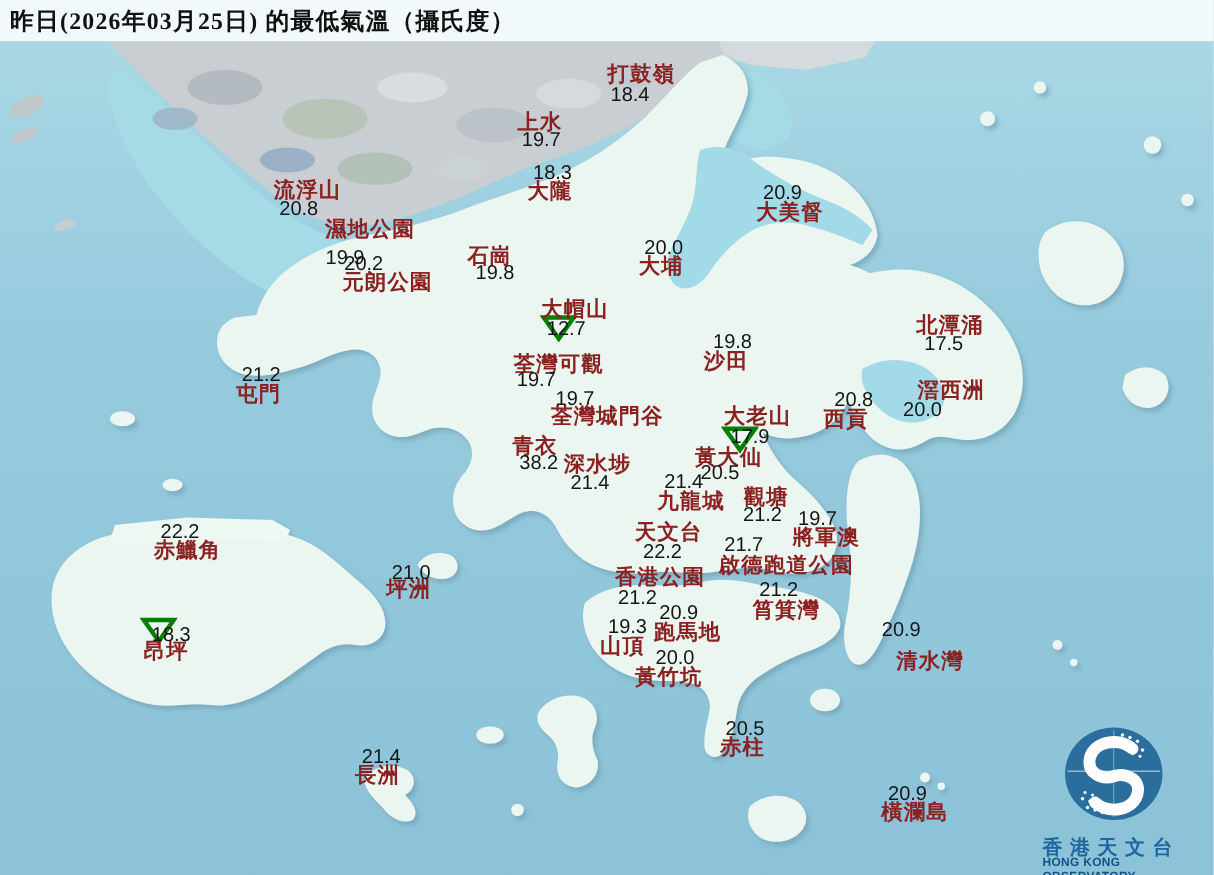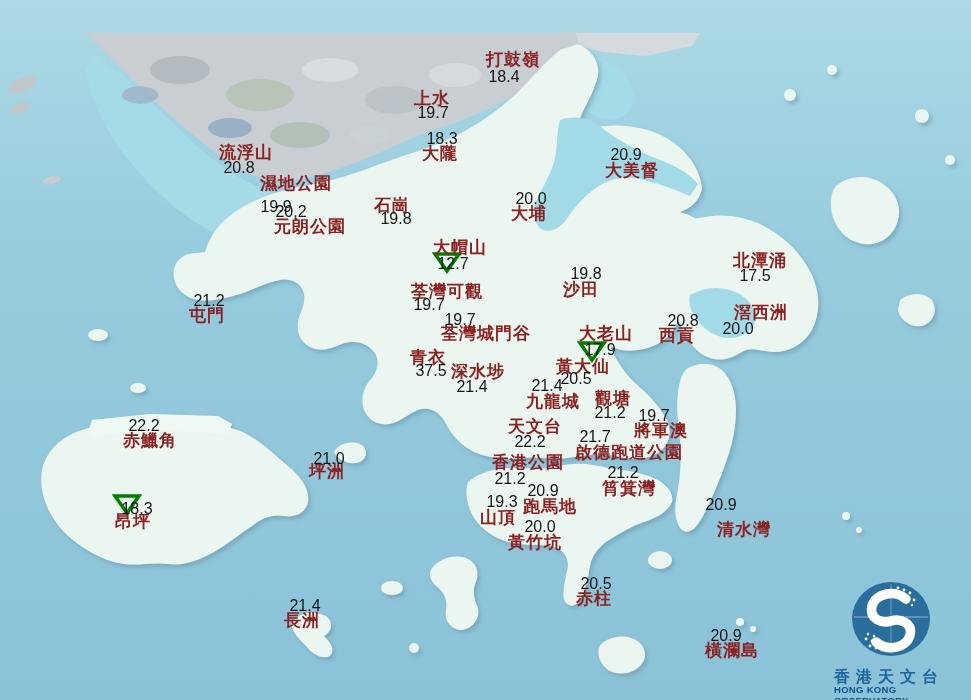--- a/index.html
+++ b/index.html
@@ -151,21 +151,21 @@
       <div class="st-name" style="left: 745px; top: 312px; margin-left: 16px;">滘西洲</div>
       <div class="st-value" style="left: 738px; top: 329px;">20.0</div>
       <div class="st-name" style="left: 677px; top: 335px;">西貢</div>
       <div class="st-value" style="left: 683px; top: 321px;">20.8</div>
       <div class="st-marker" style="left: 592px; top: 351px;"><svg width="30" height="24" viewBox="0 0 30 24">
           <polygon points="3,4 27,4 15,21" fill="none" stroke="#008000" stroke-width="3.5"></polygon>
         </svg></div>
       <div class="st-name" style="left: 606px; top: 333px;">大老山</div>
       <div class="st-value" style="left: 600px; top: 350px;">17.9</div>
       <div class="st-name" style="left: 428px; top: 357px;">青衣</div>
-      <div class="st-value" style="left: 431px; top: 371px;">37.5</div>
+      <div class="st-value" style="left: 431px; top: 371px;">38.2</div>
       <div class="st-name" style="left: 583px; top: 366px;">黃大仙</div>
       <div class="st-value" style="left: 576px; top: 379px;">20.5</div>
       <div class="st-name" style="left: 478px; top: 371px;">深水埗</div>
       <div class="st-value" style="left: 472px; top: 387px;">21.4</div>
       <div class="st-name" style="left: 553px; top: 401px;">九龍城</div>
       <div class="st-value" style="left: 547px; top: 386px;">21.4</div>
       <div class="st-name" style="left: 613px; top: 398px;">觀塘</div>
       <div class="st-value" style="left: 610px; top: 413px;">21.2</div>
       <div class="st-name" style="left: 661px; top: 430px; text-align: center;">將軍澳</div>
       <div class="st-value" style="left: 654px; top: 416px;">19.7</div>
@@ -195,20 +195,23 @@
       <div class="st-name" style="left: 535px; top: 542px;">黃竹坑</div>
       <div class="st-value" style="left: 540px; top: 527px;">20.0</div>
       <div class="st-name" style="left: 594px; top: 598px;">赤柱</div>
       <div class="st-value" style="left: 596px; top: 584px;">20.5</div>
       <div class="st-name" style="left: 302px; top: 620px;">長洲</div>
       <div class="st-value" style="left: 305px; top: 606px;">21.4</div>
       <div class="st-name" style="left: 732px; top: 650px;">橫瀾島</div>
       <div class="st-value" style="left: 726px; top: 636px;">20.9</div>
     </div>
 
+  <div id="title-bar">
+    <span>昨日(2026年03月25日) 的最低氣溫（攝氏度）</span>
+  </div>
 
   <div id="logo">
     <svg width="114" height="90" viewBox="0 0 114 90">
       <ellipse cx="57" cy="45" rx="39" ry="37" fill="#2A6E9E"></ellipse>
       <line x1="20" y1="43" x2="94" y2="43" stroke="rgba(255,255,255,.5)" stroke-width="1.2"></line>
       <line x1="57" y1="10" x2="57" y2="80" stroke="rgba(255,255,255,.35)" stroke-width="1"></line>
       <path d="M 72,25 C 60,15 41,20 38,32 C 35,45 48,50 57,47 C 66,44 79,49 76,61 C 73,74 54,78 42,68" stroke="#FFFFFF" stroke-width="9.5" fill="none" stroke-linecap="round"></path>
       <g fill="#FFFFFF">
         <circle cx="64" cy="14" r="1.4"></circle>
           <circle cx="70" cy="16" r="1.4"></circle>

